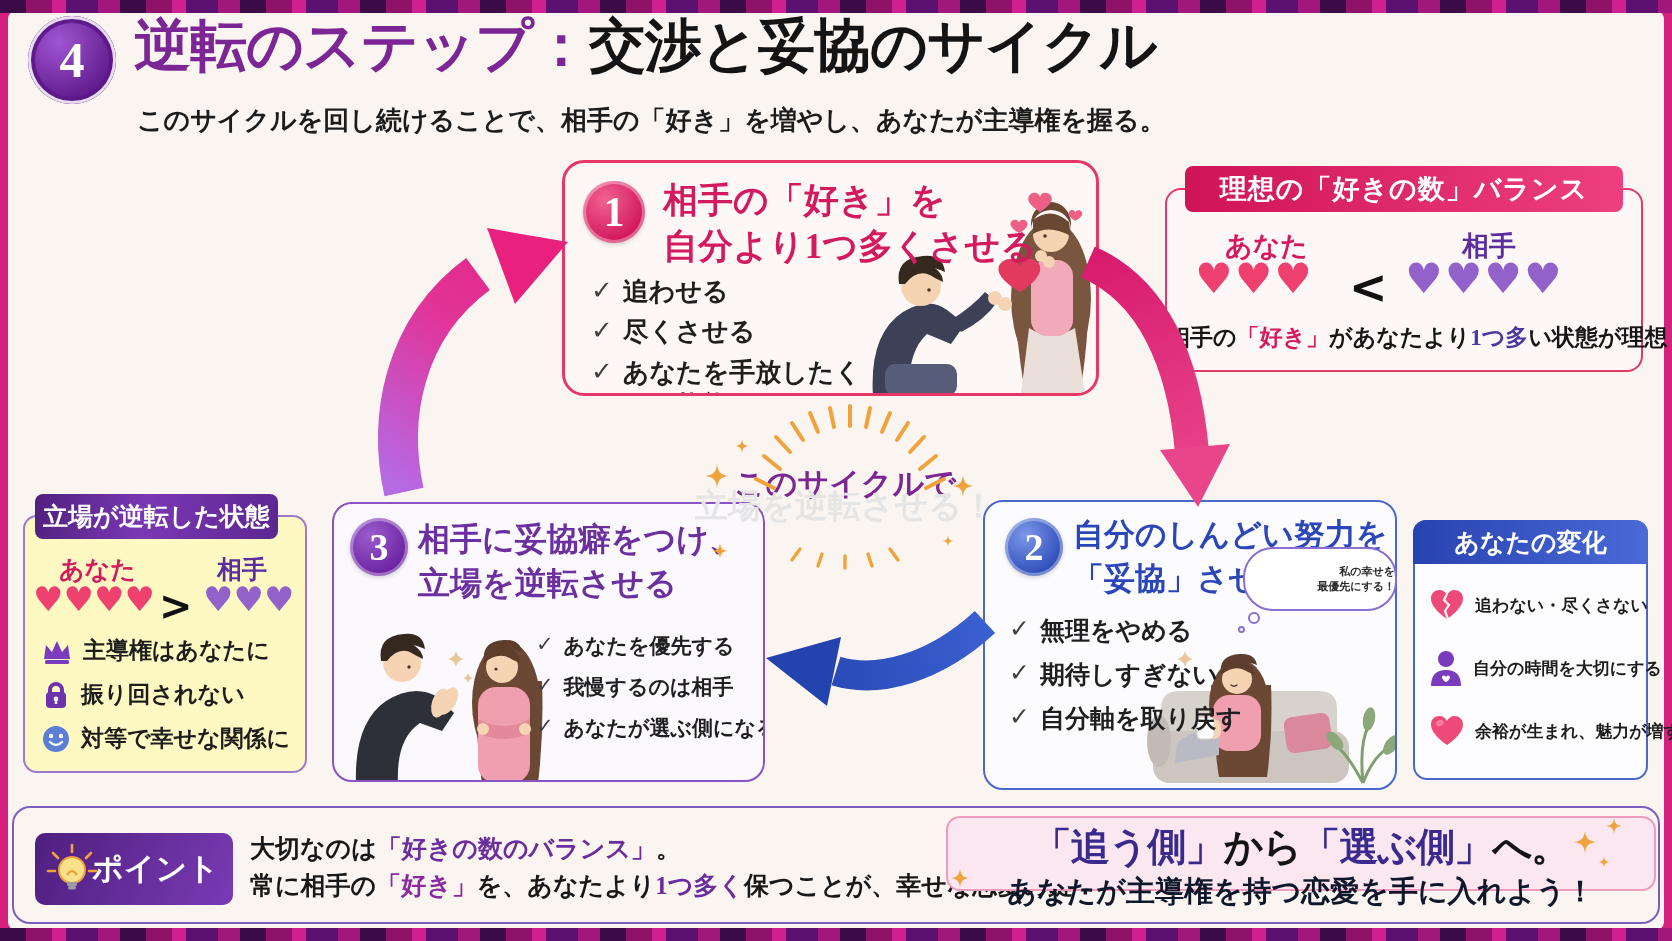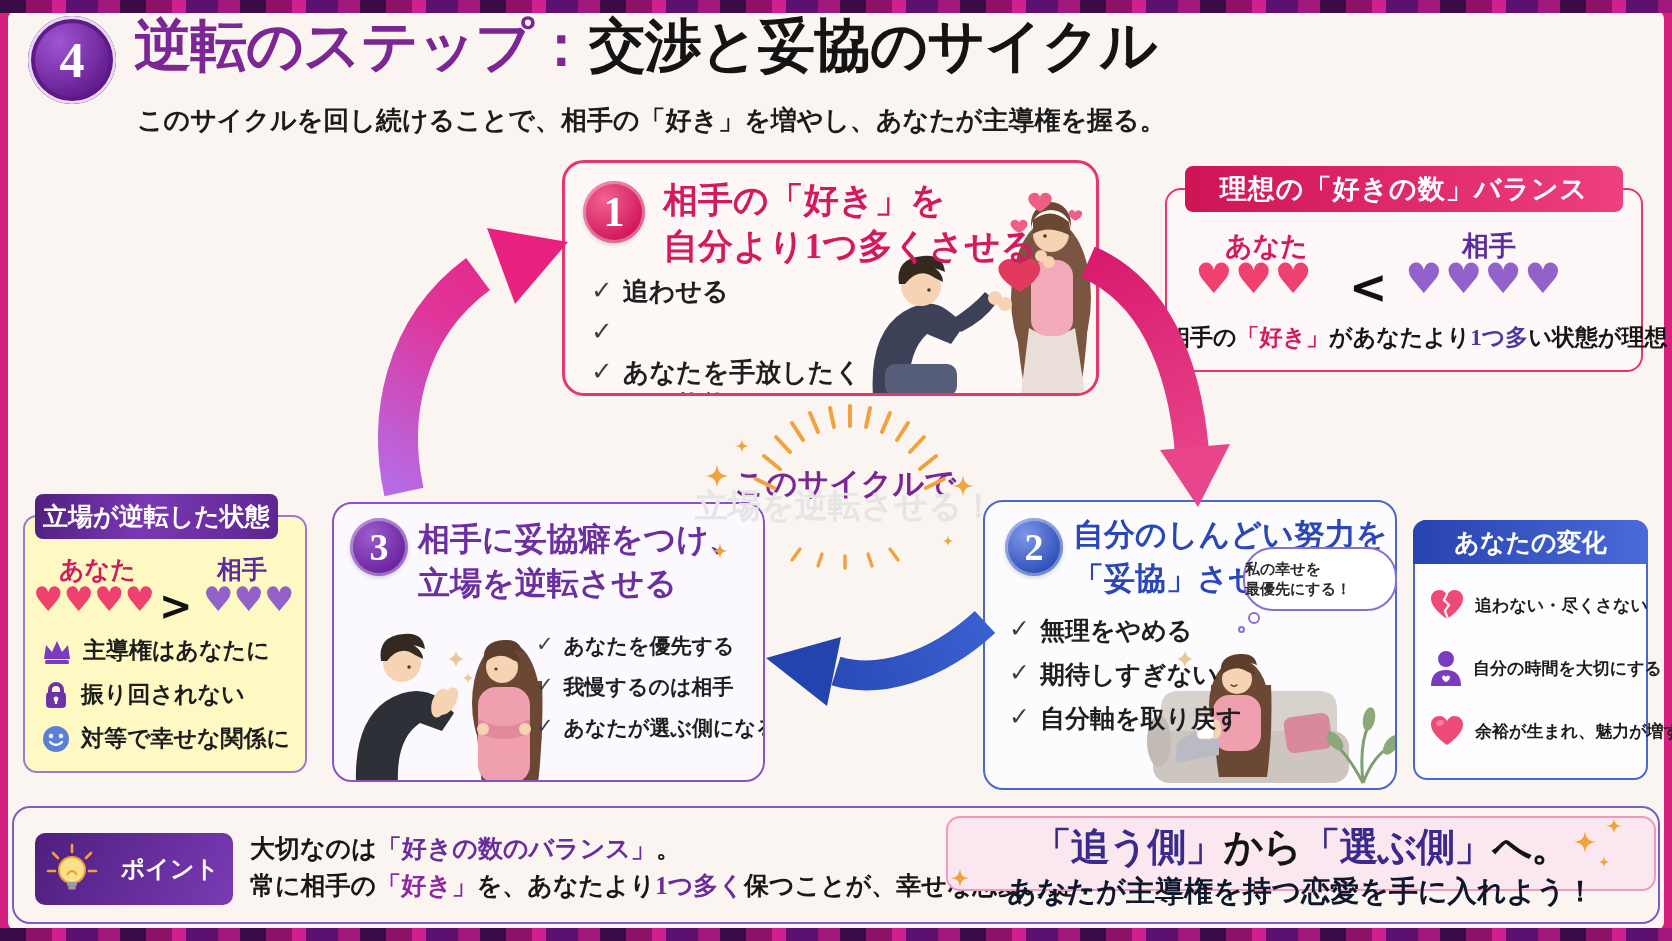--- a/index.html
+++ b/index.html
@@ -96,40 +96,40 @@
     background:radial-gradient(circle at 35% 30%, #7d97e8, #2c4cb8 75%); }
   .s2-title { position:absolute; left:88px; font-size:31px; font-weight:bold; color:#2a46b8; white-space:nowrap; z-index:2;}
   .s2-line1 { top:12px; } .s2-line2 { top:56px; }
   #step2-list { position:absolute; left:24px; top:112px; display:flex; flex-direction:column; gap:11px; z-index:2;}
   #step2-list .check-row { font-size:25px; white-space:nowrap; }
   #step2-illu { position:absolute; right:-2px; bottom:-3px; z-index:1; }
 
   
   #bubble { position:absolute; left:1243px; top:547px; width:154px; height:64px; background:#fff;
     border:2.5px solid #8a6fd0; border-radius:30px; z-index:6; display:flex; flex-direction:column;
-    align-items:flex-start; justify-content:center; font-size:15px; font-weight:bold; color:#2a2a2a; line-height:1.35;}
+    align-items:flex-end; justify-content:center; font-size:11px; font-weight:bold; color:#2a2a2a; line-height:1.35;}
   .bubble-dot { position:absolute; background:#fff; border:2px solid #8a6fd0; border-radius:50%; z-index:6;}
   #bdot1 { left:1248px; top:612px; width:12px; height:12px; }
   #bdot2 { left:1238px; top:626px; width:7px; height:7px; }
 
   
   #change-box { left:1413px; top:520px; width:235px; height:260px; background:#fdfdff;
     border:2px solid #4a68cc; border-radius:14px; }
   #change-band { position:absolute; left:-2px; right:-2px; top:-2px; height:44px;
     background:linear-gradient(90deg,#2743b0,#4a6ad8); border-radius:13px 13px 0 0;
     color:#fff; font-size:25px; font-weight:bold; display:flex; align-items:center; justify-content:center;}
   #change-box .icon-row { font-size:17px; white-space:nowrap; }
   #chg-row1 { left:14px; top:66px; } #chg-row2 { left:14px; top:128px; } #chg-row3 { left:14px; top:192px; }
 
   
   #bottom-container { left:12px; top:806px; width:1648px; height:118px; border:2.5px solid #7a5fc0; border-radius:18px; }
   #point-badge { position:absolute; left:35px; top:833px; width:198px; height:72px;
     background:linear-gradient(115deg,#4e1f7e,#7a3ab4); border-radius:10px; z-index:2;
     display:flex; align-items:center; justify-content:flex-end; padding-right:14px;
-    color:#fff; font-size:24px; font-weight:bold; }
+    color:#fff; font-size:31px; font-weight:bold; }
   #point-bulb { position:absolute; left:8px; top:8px; }
   .pt-line { position:absolute; left:250px; font-size:25px; font-weight:bold; color:#181818; white-space:nowrap; z-index:2;}
   #pt-line1 { top:832px; } #pt-line2 { top:869px; }
 
   #cta-box { left:946px; top:816px; width:710px; height:75px; background:#fbe7f0;
     border:2px solid #ef9bbd; border-radius:14px; z-index:3; text-align:center; }
   #cta-line1 { margin-top:2px; font-size:39px; font-weight:bold; color:#141414; white-space:nowrap; letter-spacing:-1px;}
   #cta-line2 { font-size:29px; font-weight:bold; color:#0f172a; white-space:nowrap; margin-top:-2px;}
 
   
@@ -183,20 +183,21 @@
     </div>
     <div class="s1-title s1-line1">相手の「好き」を</div>
     <div class="s1-title s1-line2">自分より1つ多くさせる</div>
     <div id="step1-list">
       <div class="check-row">
           <span class="chk">✓</span>
           <span>追わせる</span>
         </div>
       <div class="check-row">
           <span class="chk">✓</span>
+          <span>尽くさせる</span>
         </div>
       <div class="check-row">
           <span class="chk">✓</span>
           <span>あなたを手放したくない状態にする</span>
         </div>
     </div>
   </div>
 
   <div class="box" id="ideal-box">
     <div id="ideal-band">理想の「好きの数」バランス</div>

